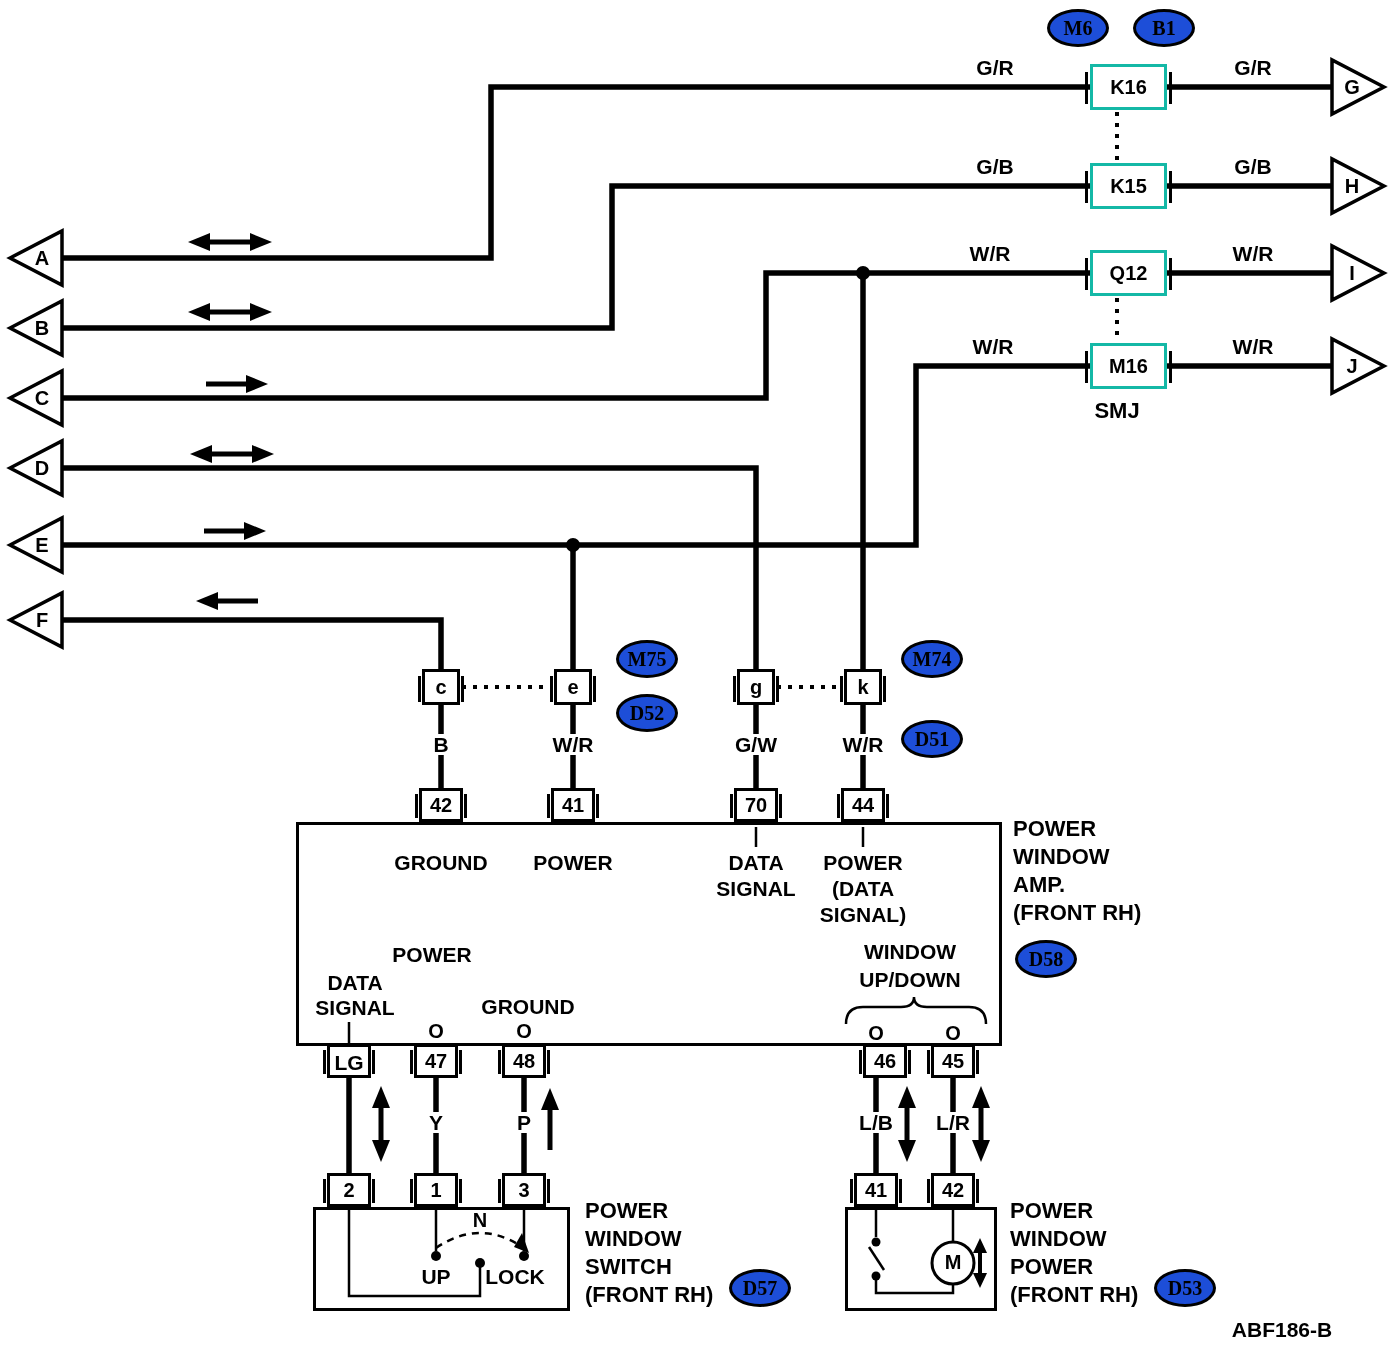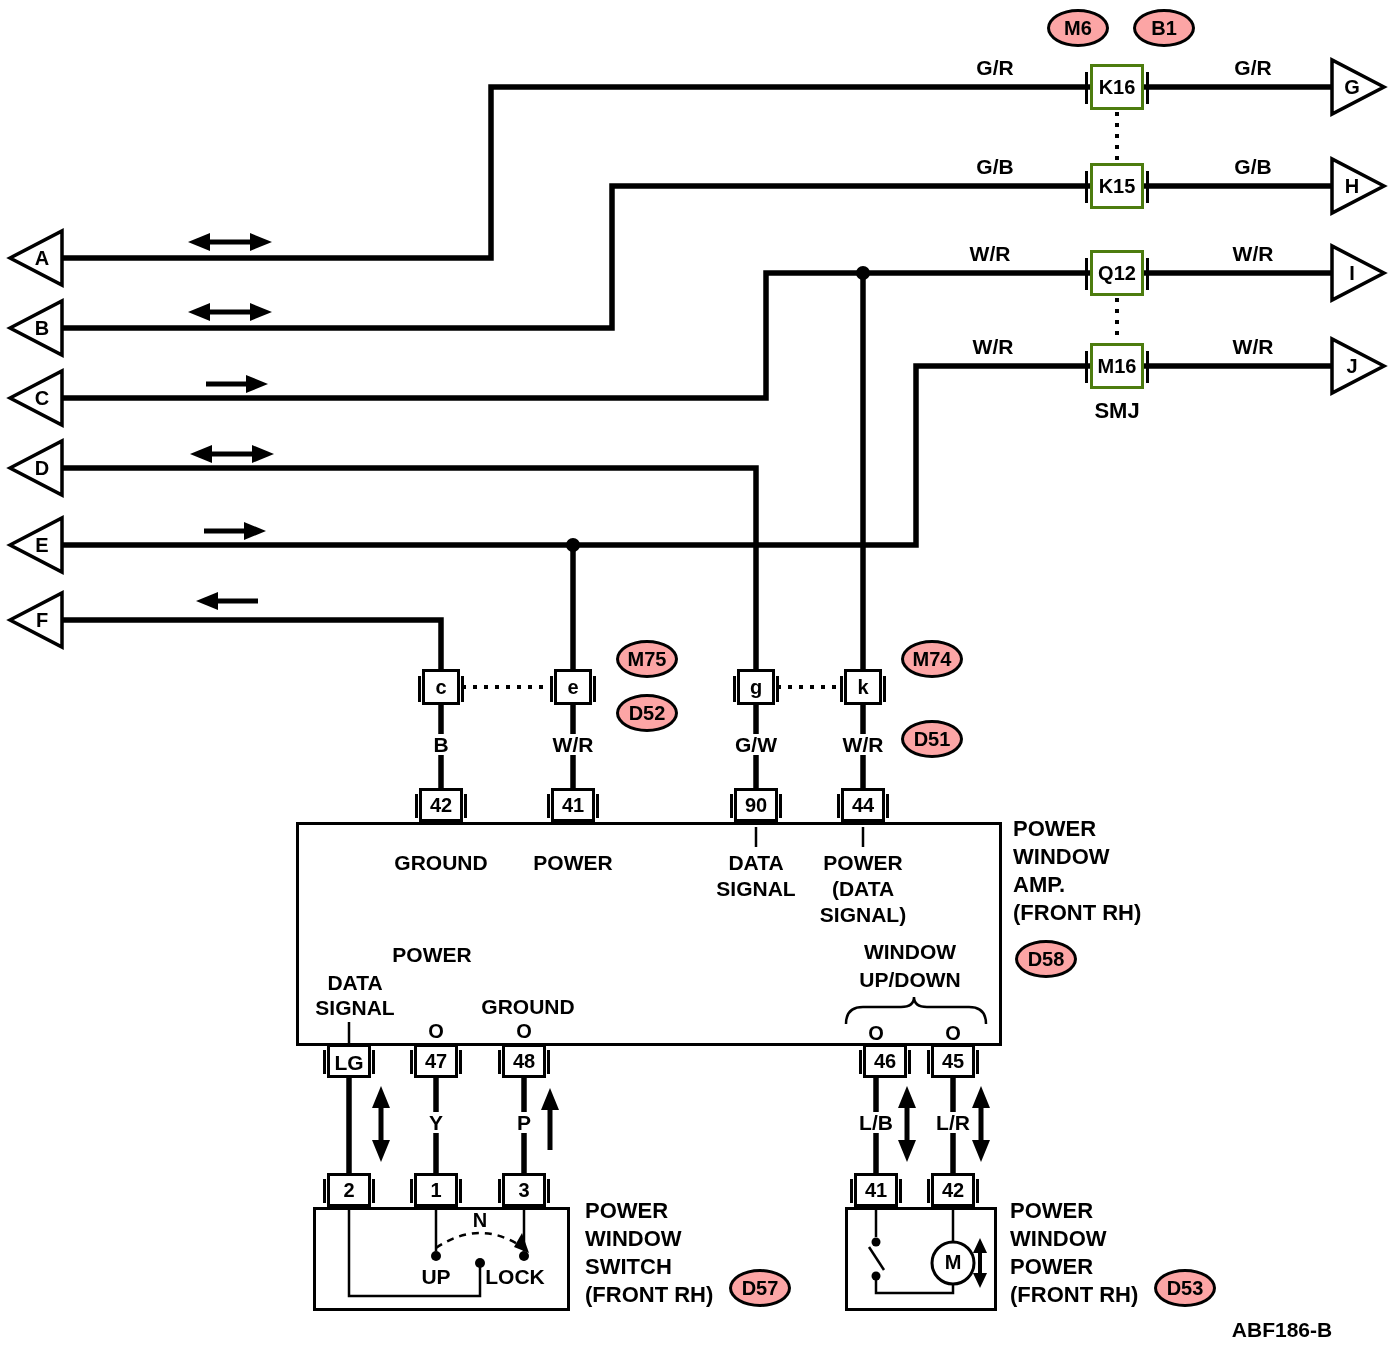--- a/index.html
+++ b/index.html
@@ -9,30 +9,30 @@
   .abs{position:absolute;}
   .ctr{transform:translateX(-50%);}
   .lbl{font-size:21px;line-height:1;white-space:nowrap;}
   .sm{font-size:20px;}
   .big{font-size:22px;}
   .wbg{background:#fff;padding:0 4px;}
   .pin{position:absolute;width:44px;height:34px;border:3px solid #000;background:#fff;
        display:flex;align-items:center;justify-content:center;font-size:20px;box-sizing:border-box;}
   .pin::before,.pin::after{content:"";position:absolute;width:3px;height:24px;top:3px;background:#000;}
   .pin::before{left:-7px;}.pin::after{right:-7px;}
-  .conn{position:absolute;width:54px;height:46px;border:3px solid #4d7c0f;background:#fff;
+  .conn{position:absolute;width:77px;height:46px;border:3px solid #14b8a6;background:#fff;
         display:flex;align-items:center;justify-content:center;font-size:20px;box-sizing:border-box;}
   .conn::before,.conn::after{content:"";position:absolute;width:3px;height:32px;top:5px;background:#000;}
   .conn::before{left:-8px;}.conn::after{right:-8px;}
   .conn-sm{position:absolute;width:38px;height:36px;border:3px solid #000;background:#fff;
         display:flex;align-items:center;justify-content:center;font-size:20px;box-sizing:border-box;}
   .conn-sm::before,.conn-sm::after{content:"";position:absolute;width:3px;height:26px;top:4px;background:#000;}
   .conn-sm::before{left:-7px;}.conn-sm::after{right:-7px;}
-  .oval{position:absolute;width:62px;height:38px;border:3px solid #000;border-radius:50%;background:#fca5a5;
-        display:flex;align-items:center;justify-content:center;font-size:20px;box-sizing:border-box;}
+  .oval{position:absolute;width:62px;height:38px;border:3px solid #000;border-radius:50%;background:#1d4ed8;
+        display:flex;align-items:center;justify-content:center;font-size:20px;box-sizing:border-box;font-family:Liberation Serif, serif;}
   .bigbox{position:absolute;border:3px solid #000;box-sizing:border-box;background:transparent;}
   .title{font-size:22px;line-height:28px;white-space:nowrap;}
   .title span{display:block;}
 </style>
 </head>
 <body>
 
 <div class="stage">
 
   <svg class="layer" width="1392" height="1348" viewBox="0 0 1392 1348">
@@ -193,21 +193,21 @@
   <div class="oval" style="left:901px;top:640px">M74</div>
   <div class="oval" style="left:901px;top:720px">D51</div>
 
   <span class="abs lbl ctr wbg" style="left:441px;top:734px">B</span>
   <span class="abs lbl ctr wbg" style="left:573px;top:734px">W/R</span>
   <span class="abs lbl ctr wbg" style="left:756px;top:734px">G/W</span>
   <span class="abs lbl ctr wbg" style="left:863px;top:734px">W/R</span>
 
   <div class="pin" style="left:419px;top:788px">42</div>
   <div class="pin" style="left:551px;top:788px">41</div>
-  <div class="pin" style="left:734px;top:788px">90</div>
+  <div class="pin" style="left:734px;top:788px">70</div>
   <div class="pin" style="left:841px;top:788px">44</div>
 
   <div class="bigbox" style="left:296px;top:822px;width:706px;height:224px"></div>
 
   <span class="abs lbl ctr" style="left:441px;top:852px">GROUND</span>
   <span class="abs lbl ctr" style="left:573px;top:852px">POWER</span>
   <span class="abs lbl ctr" style="left:756px;top:852px">DATA</span>
   <span class="abs lbl ctr" style="left:756px;top:878px">SIGNAL</span>
   <span class="abs lbl ctr" style="left:863px;top:852px">POWER</span>
   <span class="abs lbl ctr" style="left:863px;top:878px">(DATA</span>

